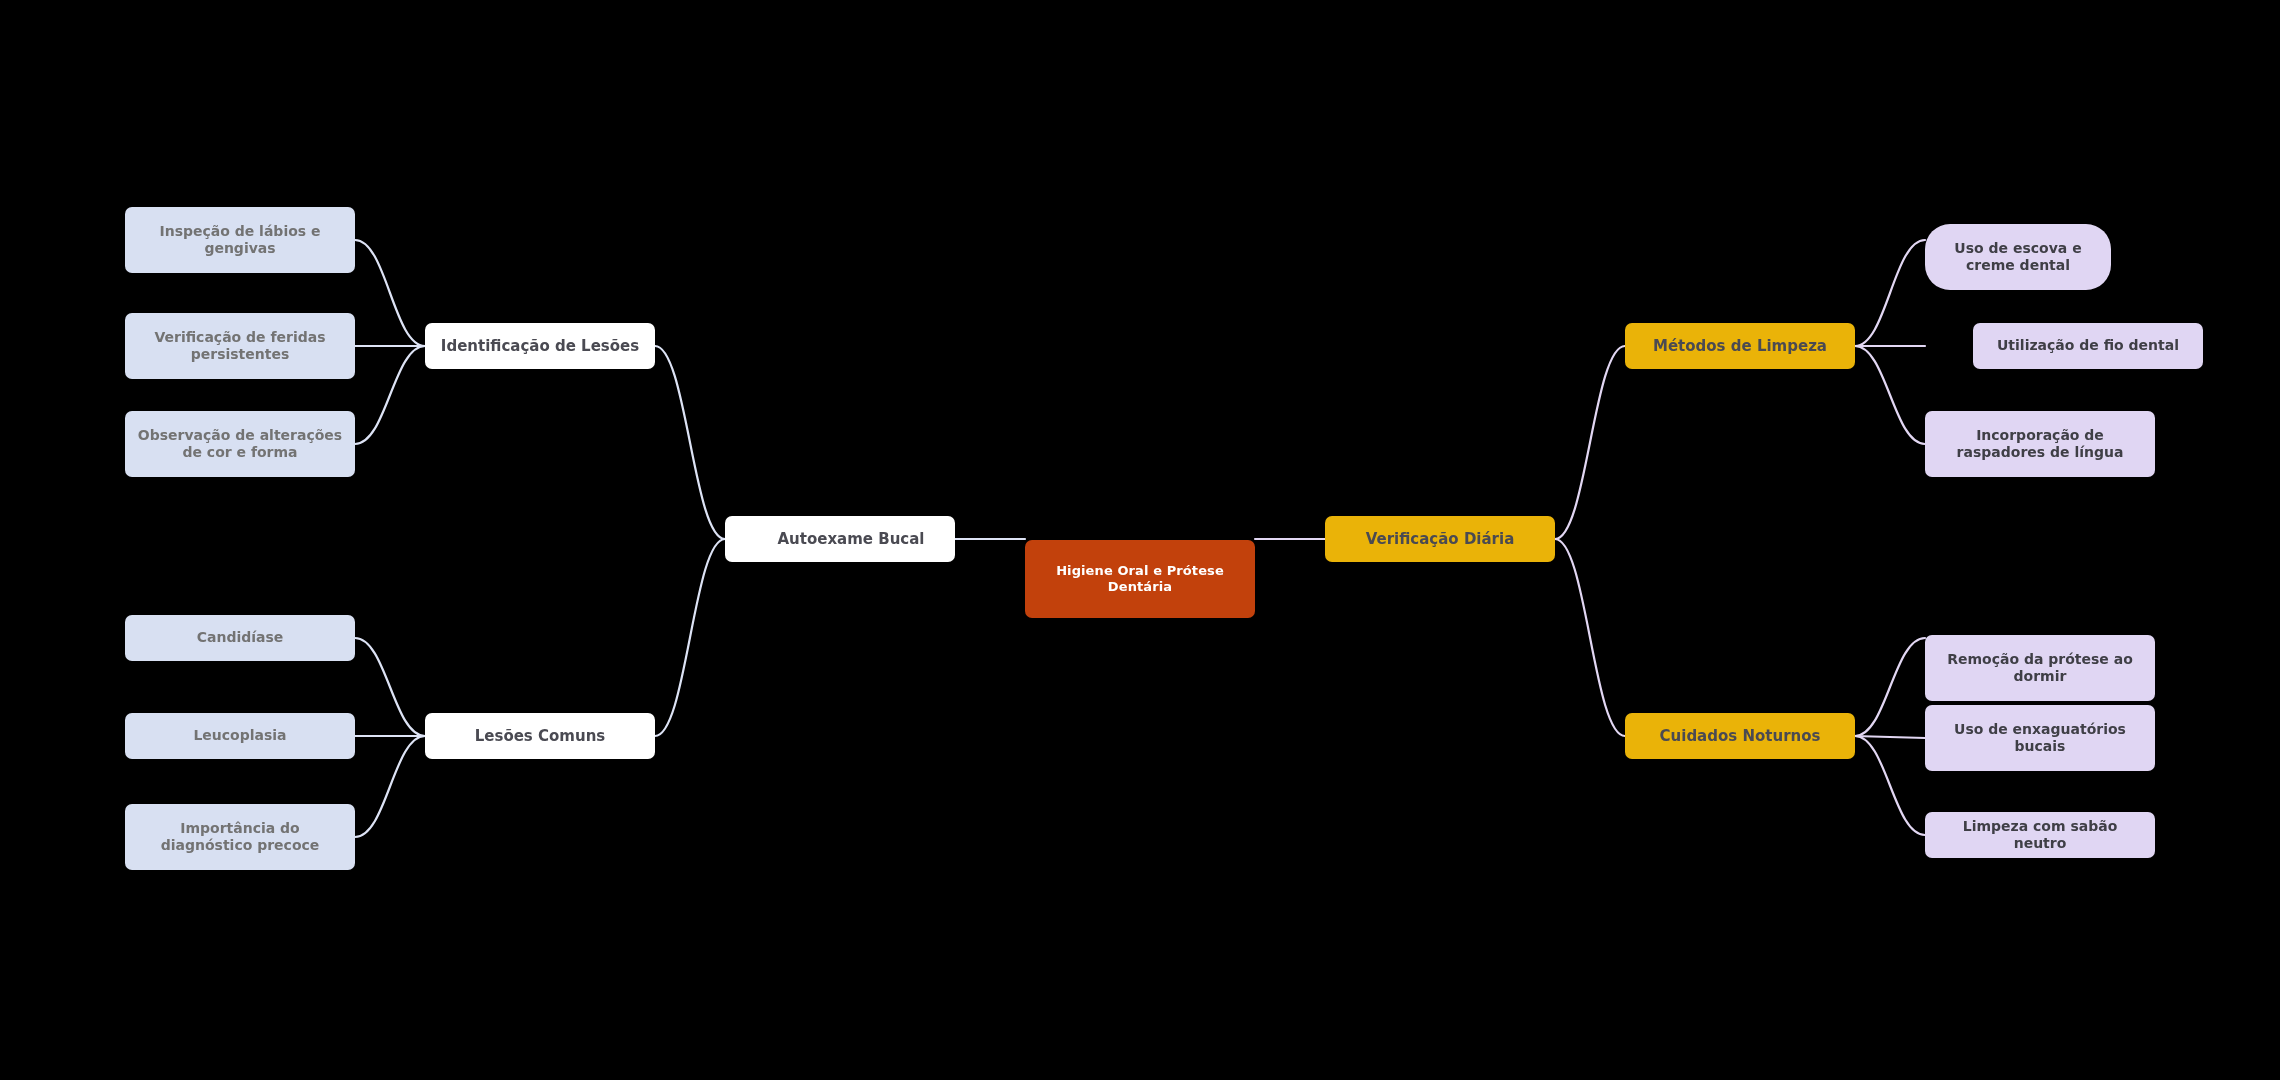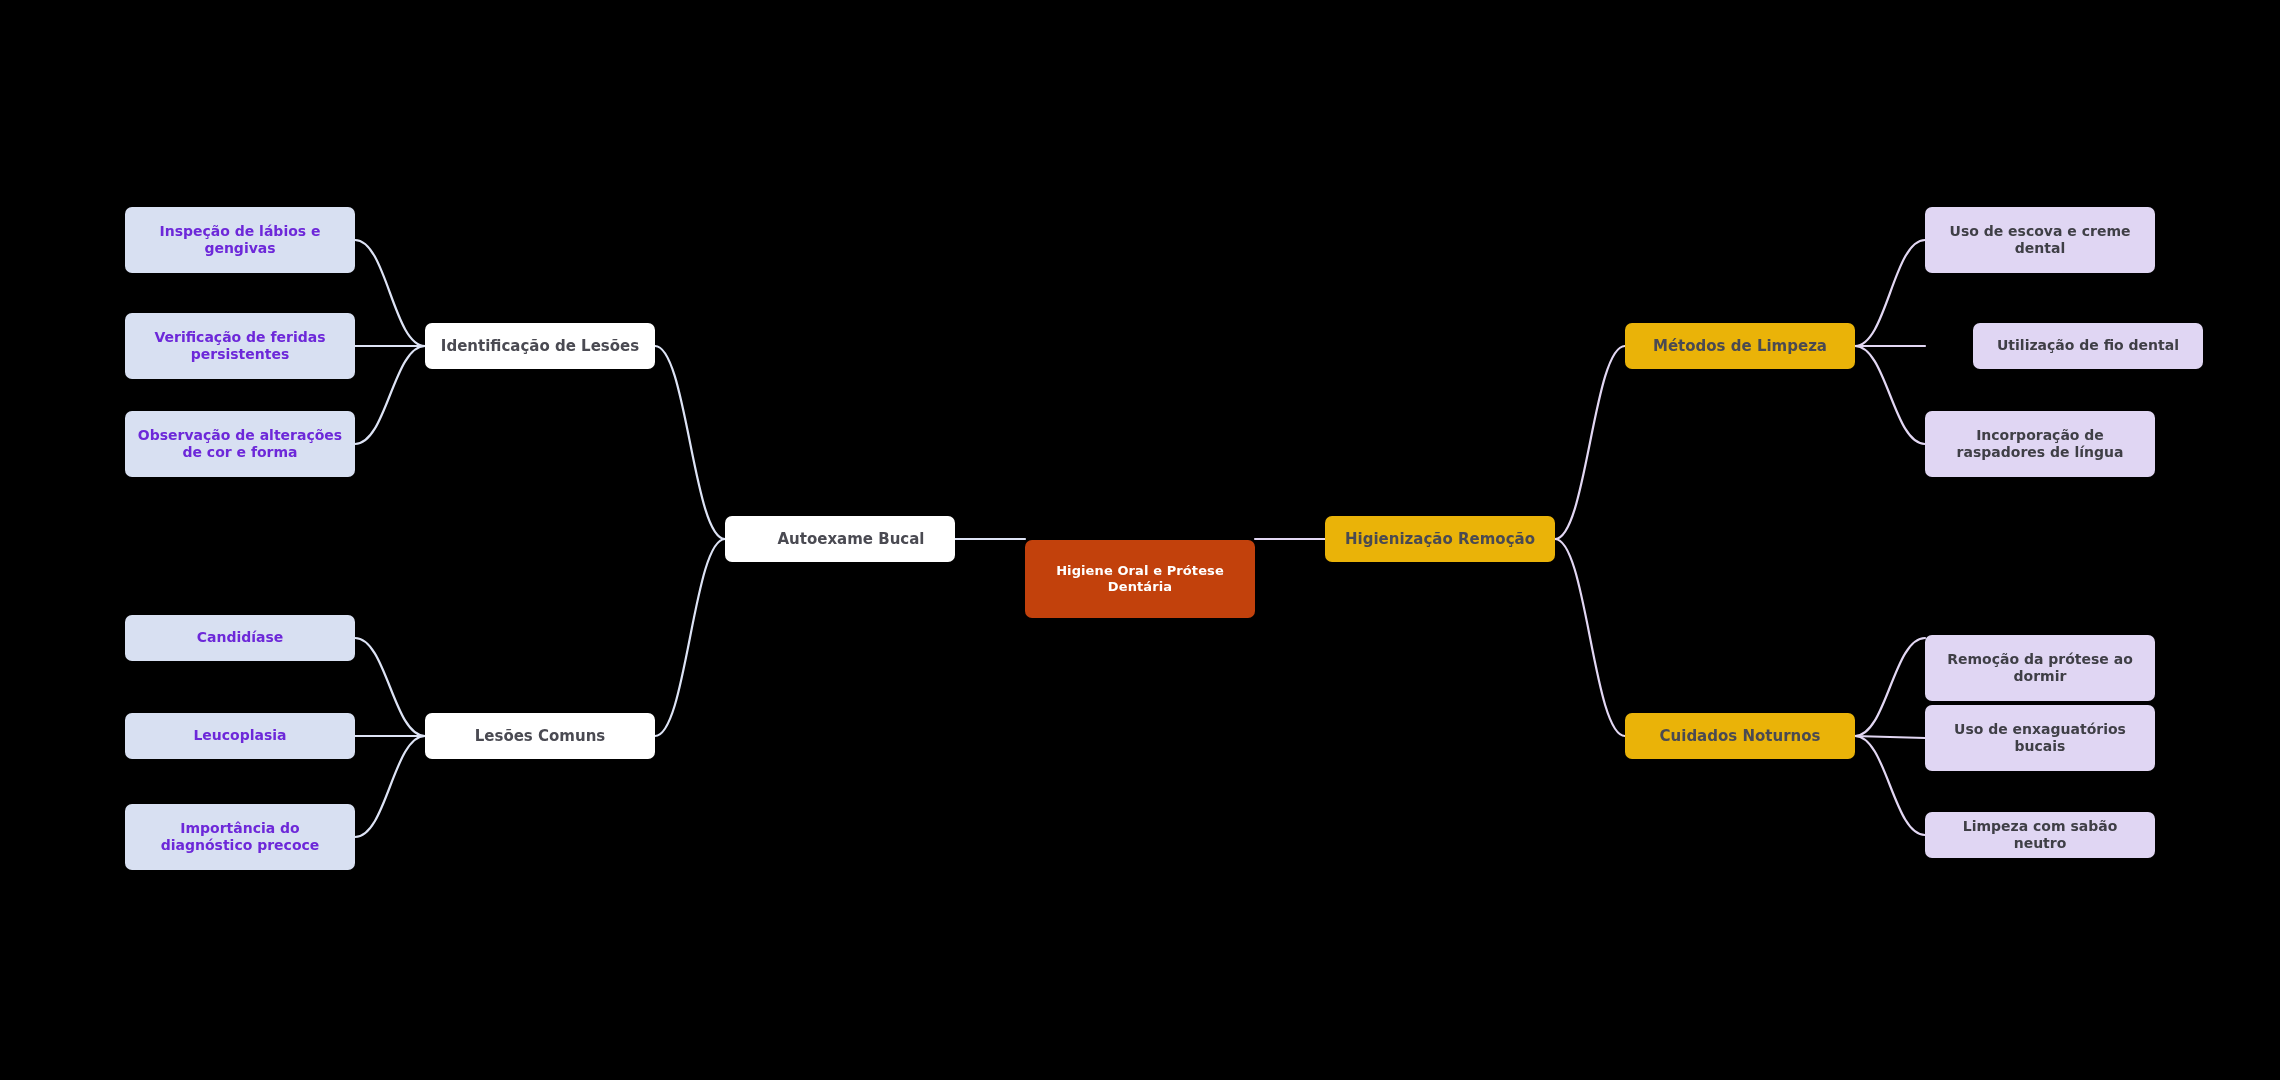--- a/index.html
+++ b/index.html
@@ -43,21 +43,21 @@
     letter-spacing: 0.1px;
     margin-top: 40px;
   }
   .node-blue {
     background: #ffffff;
     color: #4a4a52;
     font-size: 15px;
   }
   .node-blue-leaf {
     background: #d8e0f2;
-    color: #6d28d9;
+    color: #737373;
     font-size: 14px;
   }
   .node-lav {
     background: #eab308;
     color: #4a4a52;
     font-size: 15px;
   }
   .node-lav-leaf {
     background: #e0d6f3;
     color: #3f3f46;
@@ -113,26 +113,26 @@
       <div class="node node-blue-leaf" style="left: 125px; top: 615px; width: 230px; height: 46px;">
         <span>Candidíase</span>
       </div>
       <div class="node node-blue-leaf" style="left: 125px; top: 713px; width: 230px; height: 46px;">
         <span>Leucoplasia</span>
       </div>
       <div class="node node-blue-leaf" style="left: 125px; top: 804px; width: 230px; height: 66px;">
         <span>Importância do diagnóstico precoce</span>
       </div>
       <div class="node node-lav" style="left: 1325px; top: 516px; width: 230px; height: 46px;">
-        <span>Higienização Remoção</span>
+        <span>Verificação Diária</span>
       </div>
       <div class="node node-lav" style="left: 1625px; top: 323px; width: 230px; height: 46px;">
         <span>Métodos de Limpeza</span>
       </div>
-      <div class="node node-lav-leaf" style="left: 1925px; top: 207px; width: 230px; height: 66px;">
+      <div class="node node-lav-leaf" style="left: 1925px; top: 224px; width: 186px; height: 66px; border-radius: 25px;">
         <span>Uso de escova e creme dental</span>
       </div>
       <div class="node node-lav-leaf" style="left: 1925px; top: 323px; width: 230px; height: 46px; margin-left: 48px;">
         <span>Utilização de fio dental</span>
       </div>
       <div class="node node-lav-leaf" style="left: 1925px; top: 411px; width: 230px; height: 66px;">
         <span>Incorporação de raspadores de língua</span>
       </div>
       <div class="node node-lav" style="left: 1625px; top: 713px; width: 230px; height: 46px;">
         <span>Cuidados Noturnos</span>

